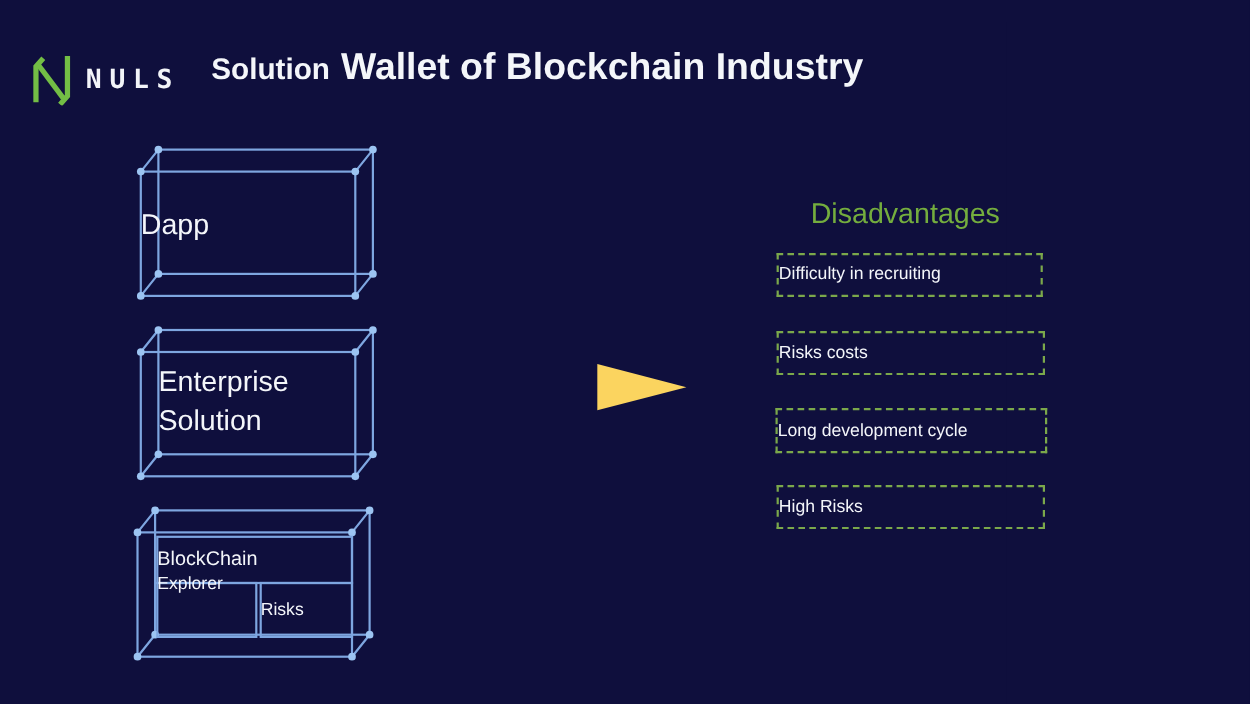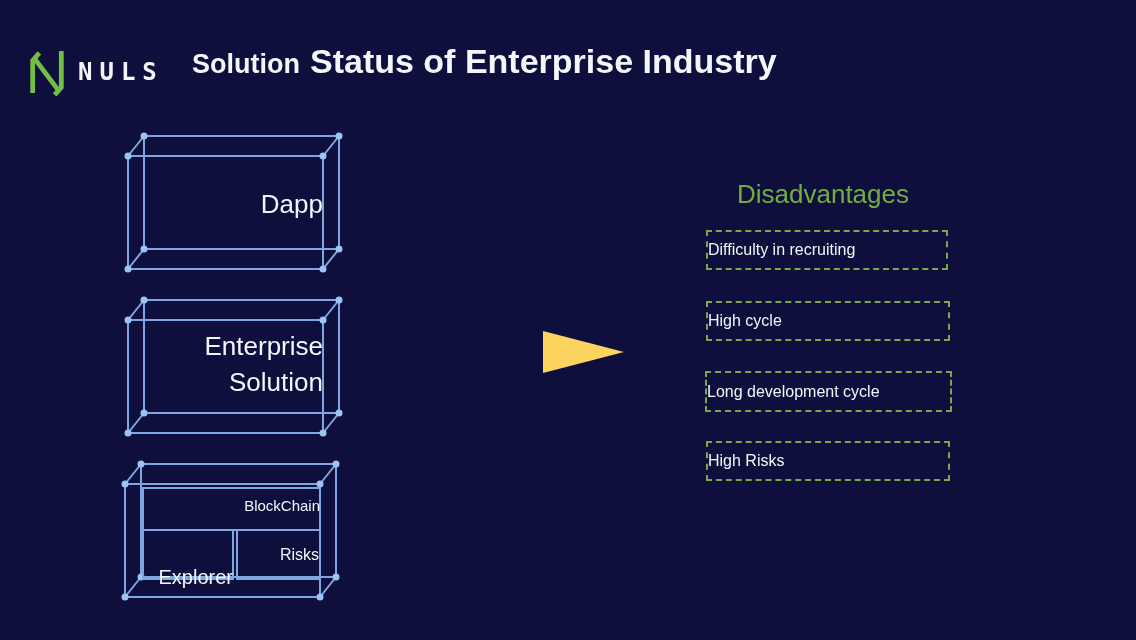--- a/index.html
+++ b/index.html
@@ -26,25 +26,25 @@
   .title .prefix{font-size:27px;font-weight:700;margin-right:10px;}
   .title .main{font-size:34px;font-weight:700;}
 
   
   .diagram{position:absolute;left:0;top:0;width:1136px;height:640px;}
   .wire{stroke:var(--blue);stroke-width:2;fill:none;}
   .node{fill:var(--dot);stroke:none;}
   .arrowhead{fill:var(--yellow);}
 
   
-  .shape-label{position:absolute;text-align:right;color:var(--text);line-height:1.35;}
+  .shape-label{position:absolute;text-align:left;color:var(--text);line-height:1.35;}
   .lbl-dapp{left:128px;top:167px;width:195px;font-size:26px;}
-  .lbl-ent{left:128px;top:308px;width:195px;font-size:26px;line-height:36px;}
-  .lbl-bc{left:143px;top:476px;width:177px;font-size:15px;}
-  .lbl-exp{left:143px;top:544px;width:90px;font-size:20px;}
+  .lbl-ent{left:144px;top:308px;width:195px;font-size:26px;line-height:36px;}
+  .lbl-bc{left:143px;top:476px;width:177px;font-size:18px;}
+  .lbl-exp{left:143px;top:500px;width:90px;font-size:16px;}
   .lbl-wal{left:237px;top:524px;width:82px;font-size:16px;}
 
   
   .dis-heading{position:absolute;left:697px;top:159px;width:252px;text-align:center;
                font-size:26px;color:var(--green-text);}
   .dis-box{position:absolute;border:2px dashed var(--green-dash);
            display:flex;align-items:center;justify-content:flex-start;
            font-size:16px;color:var(--text);}
   .dis-1{left:706px;top:210px;width:242px;height:40px;}
   .dis-2{left:706px;top:281px;width:244px;height:40px;}
@@ -62,21 +62,21 @@
         <path d="M7 47 V13 L14 5"></path>
         <path d="M9 11 L33 43"></path>
         <path d="M30 49 L37 41 V3"></path>
       </g>
     </svg>
     <span class="brand">NULS</span>
   </div>
 
   <div class="title">
     <span class="prefix">Solution</span>
-    <span class="main">Status of Enterprise Industry</span>
+    <span class="main">Wallet of Blockchain Industry</span>
   </div>
 
   <svg class="diagram" viewBox="0 0 1136 640">
     <defs>
       <g id="cuboid">
 
         <rect class="wire" x="16" y="0" width="195" height="113"></rect>
 
         <rect class="wire" x="0" y="20" width="195" height="113"></rect>
 
@@ -110,21 +110,21 @@
   <div class="shape-label lbl-ent">Enterprise Solution</div>
   <div class="shape-label lbl-bc">BlockChain</div>
   <div class="shape-label lbl-exp">Explorer</div>
   <div class="shape-label lbl-wal">Risks</div>
 
   <div class="dis-heading">Disadvantages</div>
   <div class="dis-box dis-1">
     <span>Difficulty in recruiting</span>
   </div>
   <div class="dis-box dis-2">
-    <span>High cycle</span>
+    <span>Risks costs</span>
   </div>
   <div class="dis-box dis-4">
     <span>High Risks</span>
   </div>
   <div class="dis-box dis-3">
     <span>Long development cycle</span>
   </div>
 
 </div>
 

